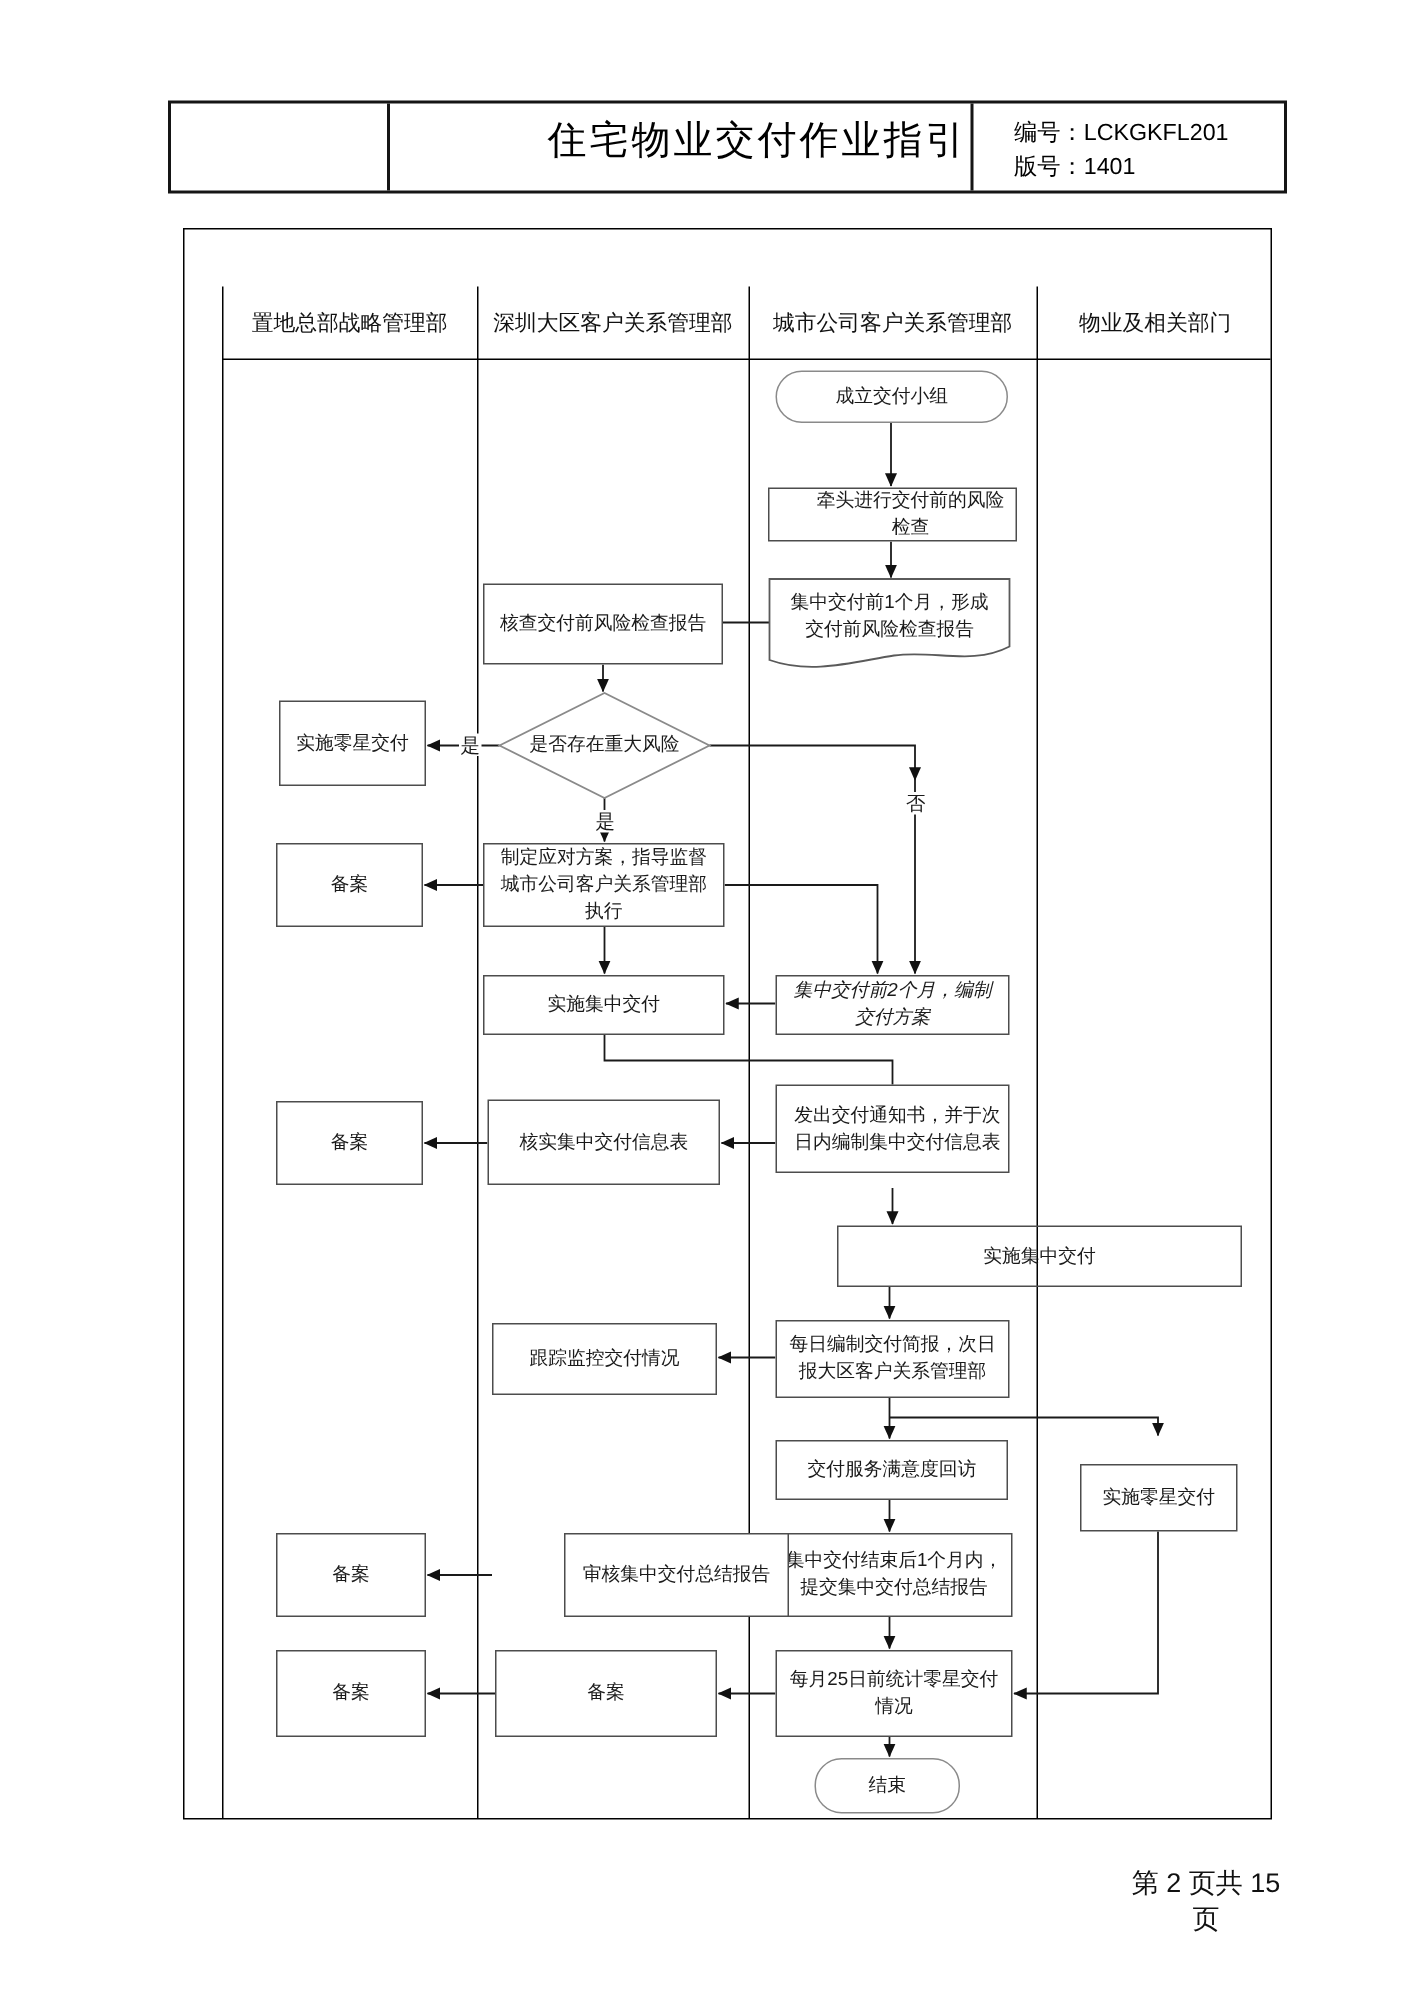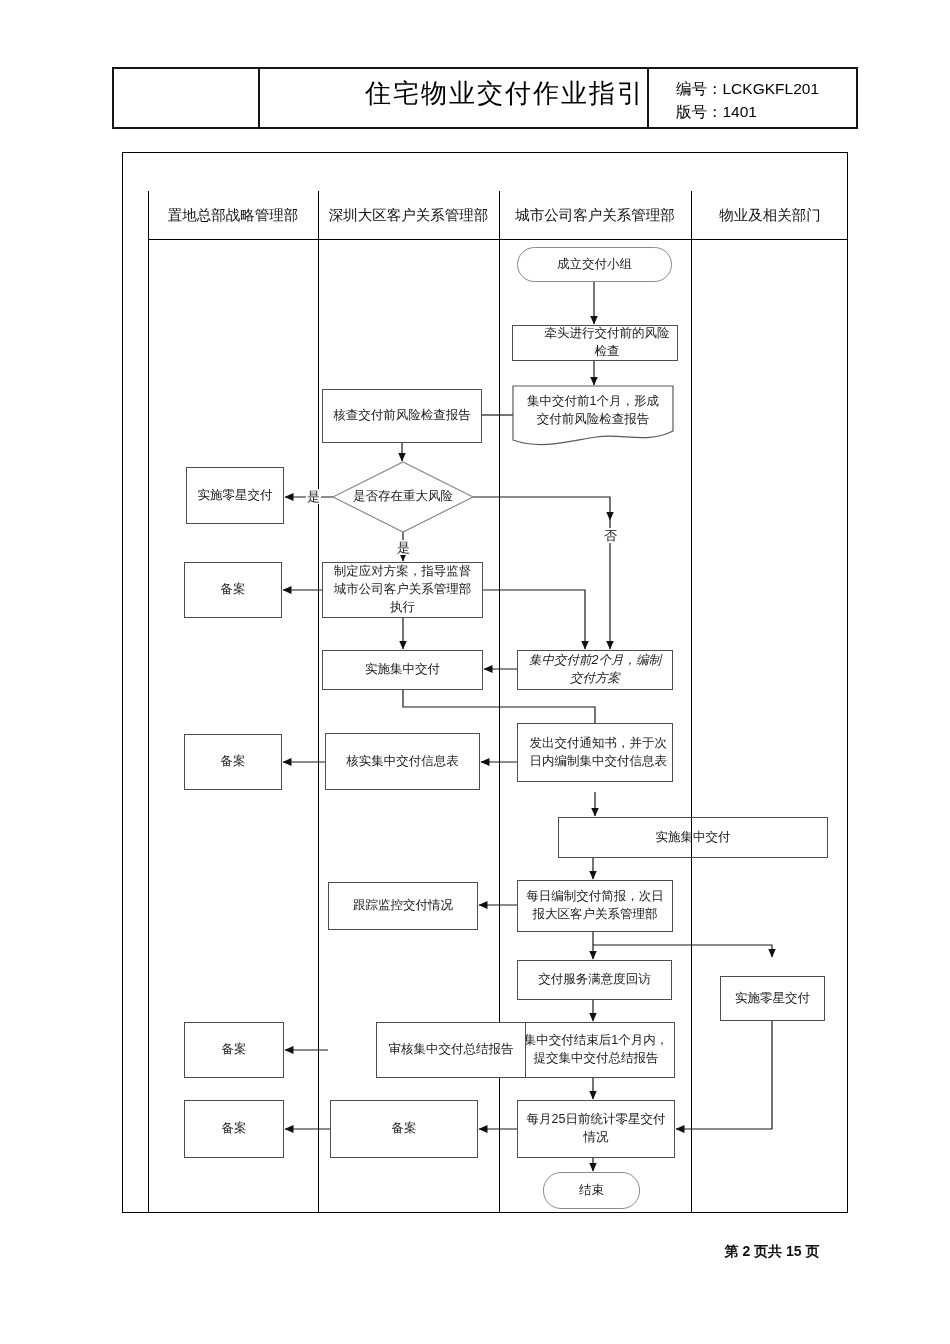--- a/index.html
+++ b/index.html
@@ -19,21 +19,21 @@
   .vline{position:absolute;width:1px;background:#000;top:38px;bottom:0;}
   .hline{position:absolute;height:1px;background:#000;}
   
   .node{position:absolute;border:1px solid #4d4d4d;background:#fff;display:flex;align-items:center;justify-content:center;
         text-align:center;font-size:12.5px;line-height:1.42;box-sizing:border-box;padding:2px 5px;color:#1a1a1a;}
   .stadium{border-radius:18px;border-color:#8a8a8a;}
   .ghost{background:transparent;}
   .plain{border:none;background:transparent;}
   .elabel{position:absolute;background:#fff;font-size:13px;line-height:15px;padding:0 1px;color:#1a1a1a;}
   svg.flow{position:absolute;left:0;top:0;}
-  .footer{position:absolute;left:716px;top:1243px;width:112px;text-align:center;font-size:14px;color:#111;font-weight:bold;}
+  .footer{position:absolute;left:748px;top:1243px;width:112px;text-align:center;font-size:18px;color:#111;}
 </style>
 </head>
 <body>
 
 <div class="hdr">
   <div class="div1" style="left:144px;"></div>
   <div class="div1" style="left:533px;"></div>
   <div class="hdr-title">住宅物业交付作业指引</div>
   <div class="hdr-meta">
     <div>编号：LCKGKFL201</div>

